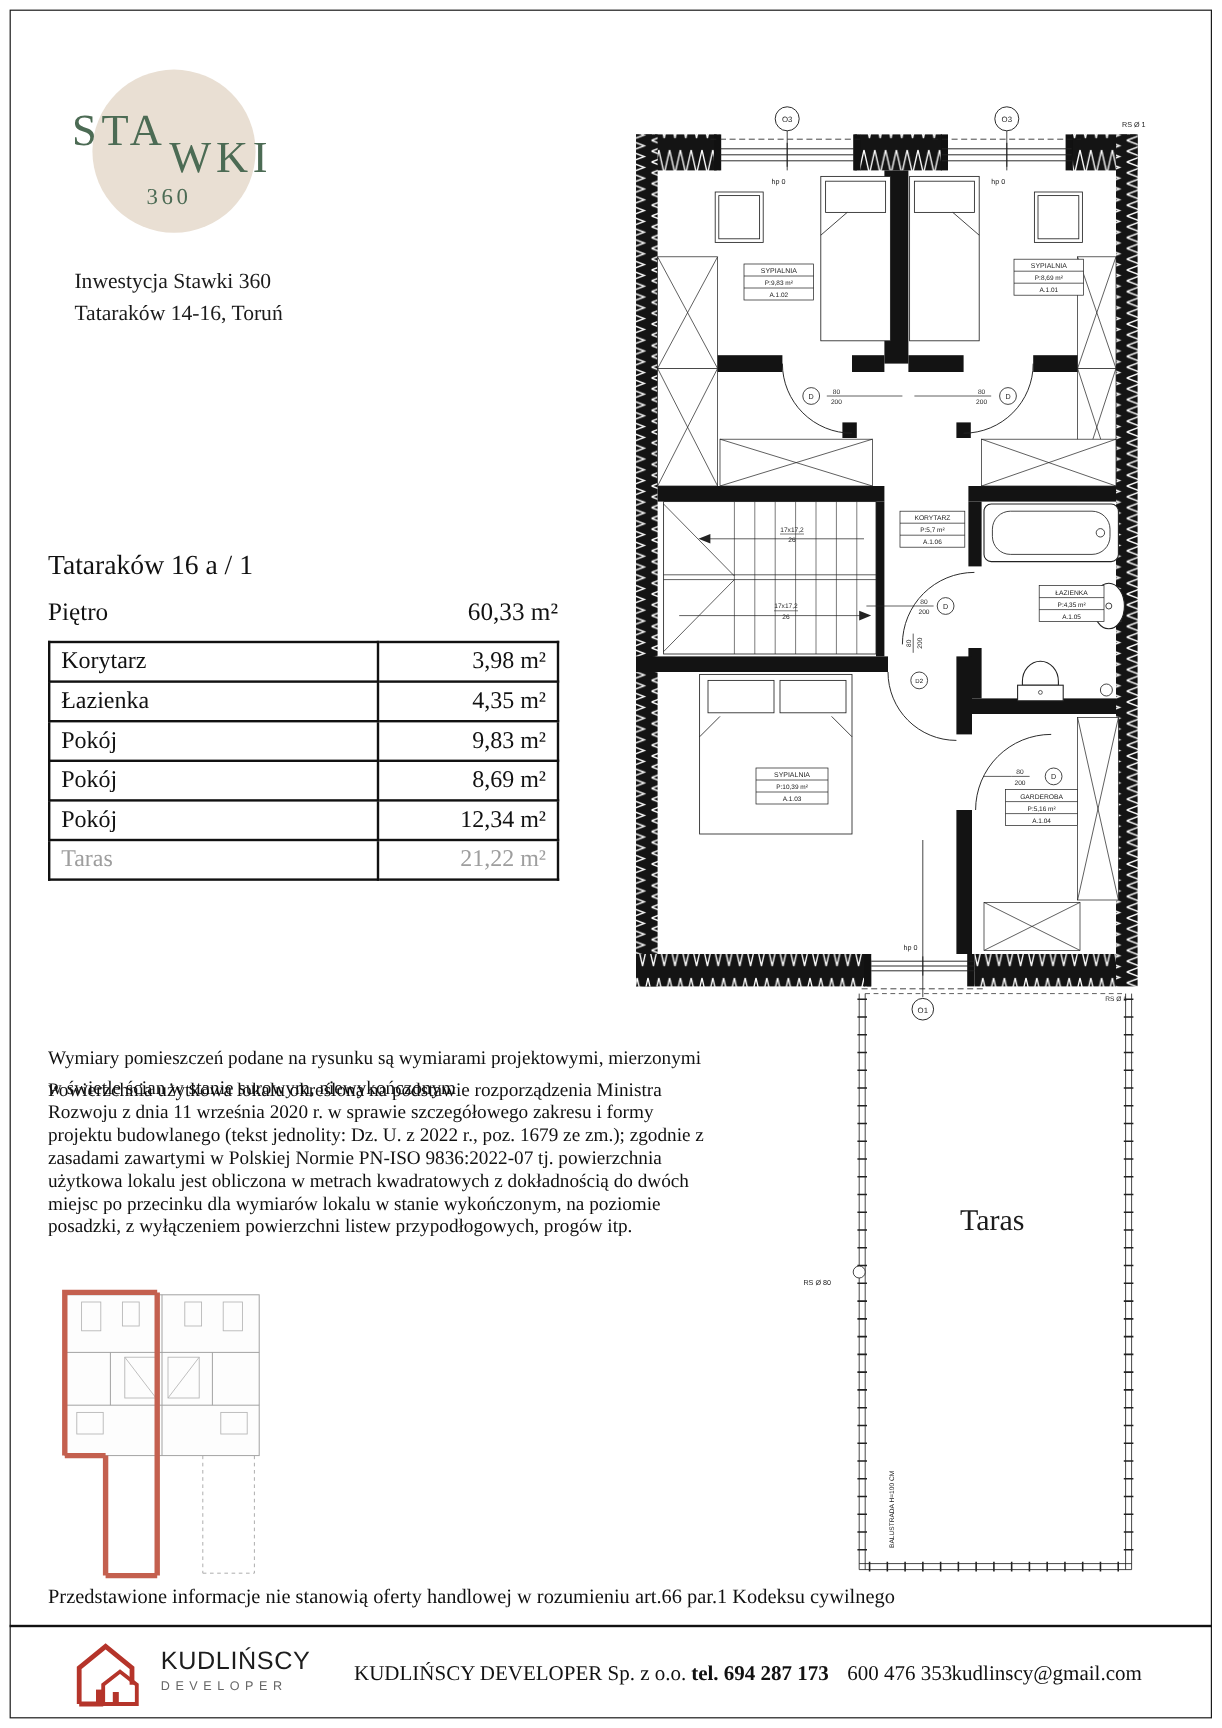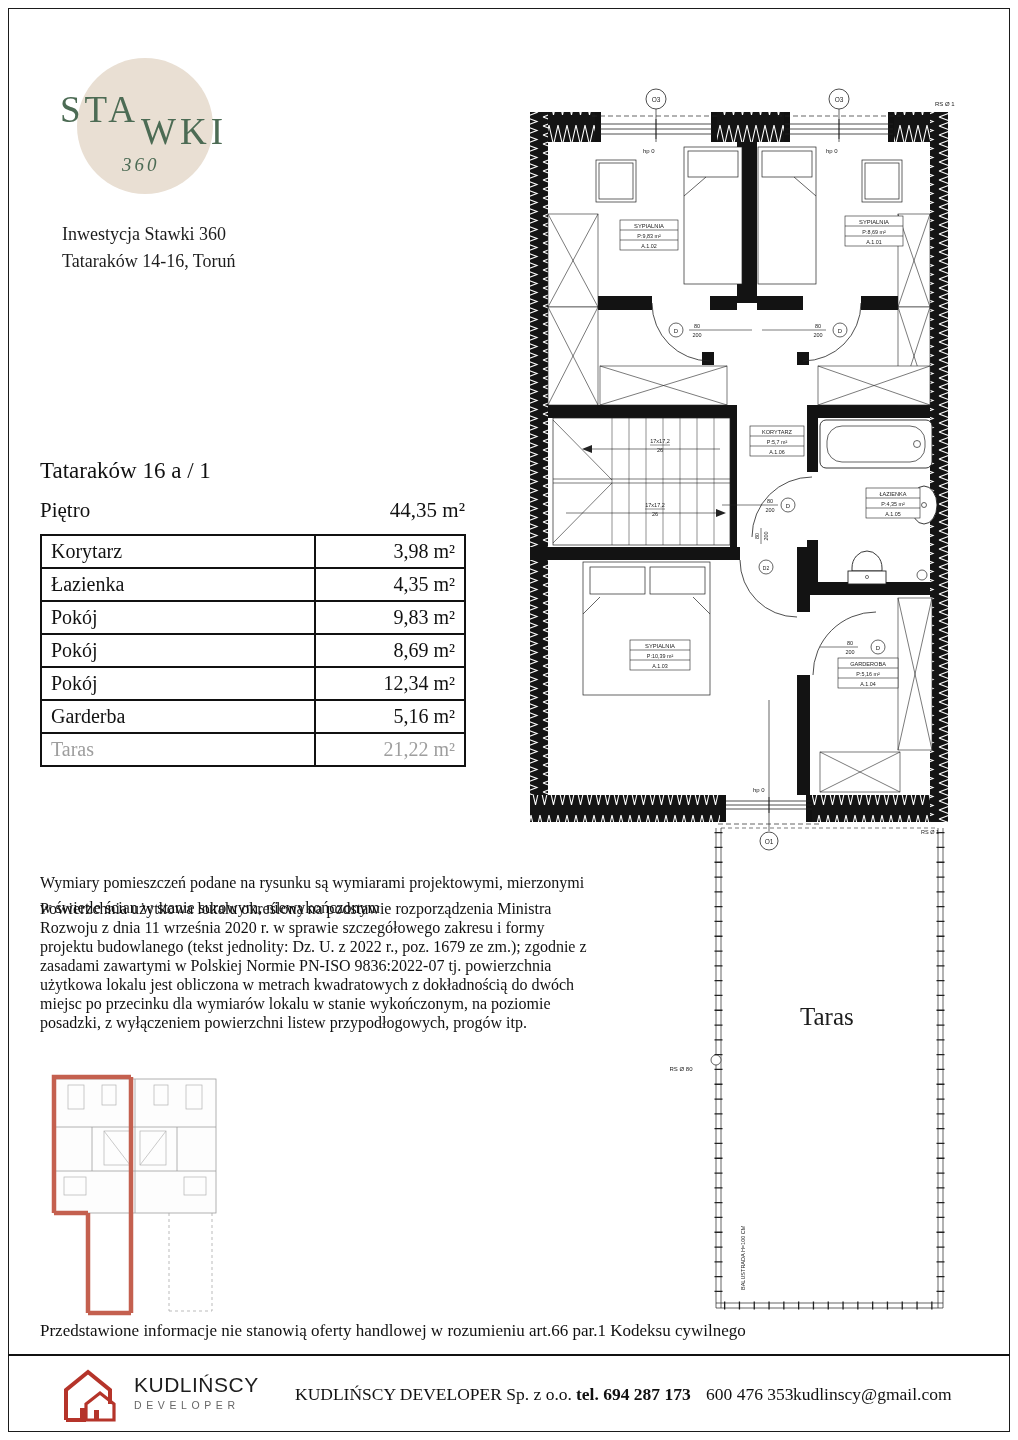--- a/index.html
+++ b/index.html
@@ -5,21 +5,21 @@
   html,body{margin:0;padding:0;background:#fff;}
   .page{position:relative;width:1018px;height:1440px;background:#fff;overflow:hidden;
         font-family:"Liberation Serif",serif;color:#111;}
   .frame{position:absolute;inset:8px;border:1px solid #1b1b1b;pointer-events:none;}
   .abs{position:absolute;}
   
   .logo-circle{position:absolute;left:77px;top:58px;width:136px;height:136px;border-radius:50%;background:#e9dfd3;}
   .logo-word{position:absolute;color:#4c6b54;font-family:"Liberation Serif",serif;letter-spacing:4px;}
   .lw1{left:60px;top:88px;font-size:37px;}
   .lw2{left:141px;top:110px;font-size:37px;}
-  .lw3{left:122px;top:154px;font-size:19px;letter-spacing:3px;font-style:italic;}
+  .lw3{left:122px;top:154px;font-size:19px;letter-spacing:3px;}
   .addr{position:absolute;left:62px;font-size:18px;color:#1c1c1c;text-align:center;}
   
   .unit-title{position:absolute;left:40px;top:458px;font-size:23px;}
   .floor-row{position:absolute;left:40px;top:498px;width:425px;display:flex;justify-content:space-between;font-size:21px;}
   table.rooms{position:absolute;left:40px;top:534px;width:426px;border-collapse:collapse;}
   table.rooms td{border:2px solid #111;font-size:20px;padding:3px 9px;height:25px;}
   table.rooms td.val{text-align:right;width:130px;}
   tr.muted td{color:#9e9e9e;}
   .para{position:absolute;left:40px;width:552px;font-size:16px;}
   .p1{top:871px;line-height:1.55;}
@@ -43,21 +43,21 @@
   <div class="logo-circle"></div>
   <div class="logo-word lw1">STA</div>
   <div class="logo-word lw2">WKI</div>
   <div class="logo-word lw3">360</div>
   <div class="addr" style="top:224px;">Inwestycja Stawki 360</div>
   <div class="addr" style="top:251px;">Tataraków 14-16, Toruń</div>
 
   <div class="unit-title">Tataraków 16 a / 1</div>
   <div class="floor-row">
     <span>Piętro</span>
-    <span>44,35 m²</span>
+    <span>60,33 m²</span>
   </div>
 
   <table class="rooms">
     <tbody>
       <tr>
           <td>Korytarz</td>
           <td class="val">3,98 m²</td>
         </tr>
       <tr>
           <td>Łazienka</td>
@@ -67,24 +67,20 @@
           <td>Pokój</td>
           <td class="val">9,83 m²</td>
         </tr>
       <tr>
           <td>Pokój</td>
           <td class="val">8,69 m²</td>
         </tr>
       <tr>
           <td>Pokój</td>
           <td class="val">12,34 m²</td>
-        </tr>
-      <tr>
-          <td>Garderba</td>
-          <td class="val">5,16 m²</td>
         </tr>
       <tr class="muted">
           <td>Taras</td>
           <td class="val">21,22 m²</td>
         </tr>
     </tbody>
   </table>
 
   <div class="para p1">Wymiary pomieszczeń podane na rysunku są wymiarami projektowymi, mierzonymi w świetle ścian w stanie surowym, niewykończonym</div>
   <div class="para p2">Powierzchnia użytkowa lokalu określona na podstawie rozporządzenia Ministra Rozwoju z dnia 11 września 2020 r. w sprawie szczegółowego zakresu i formy projektu budowlanego (tekst jednolity: Dz. U. z 2022 r., poz. 1679 ze zm.); zgodnie z zasadami zawartymi w Polskiej Normie PN-ISO 9836:2022-07 tj. powierzchnia użytkowa lokalu jest obliczona w metrach kwadratowych z dokładnością do dwóch miejsc po przecinku dla wymiarów lokalu w stanie wykończonym, na poziomie posadzki, z wyłączeniem powierzchni listew przypodłogowych, progów itp.</div>

